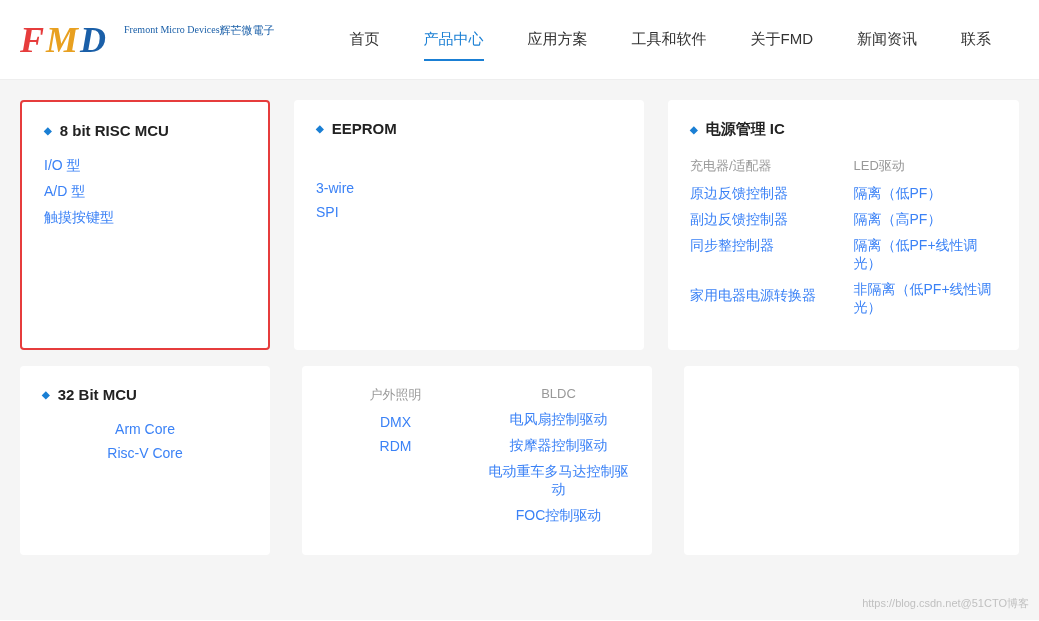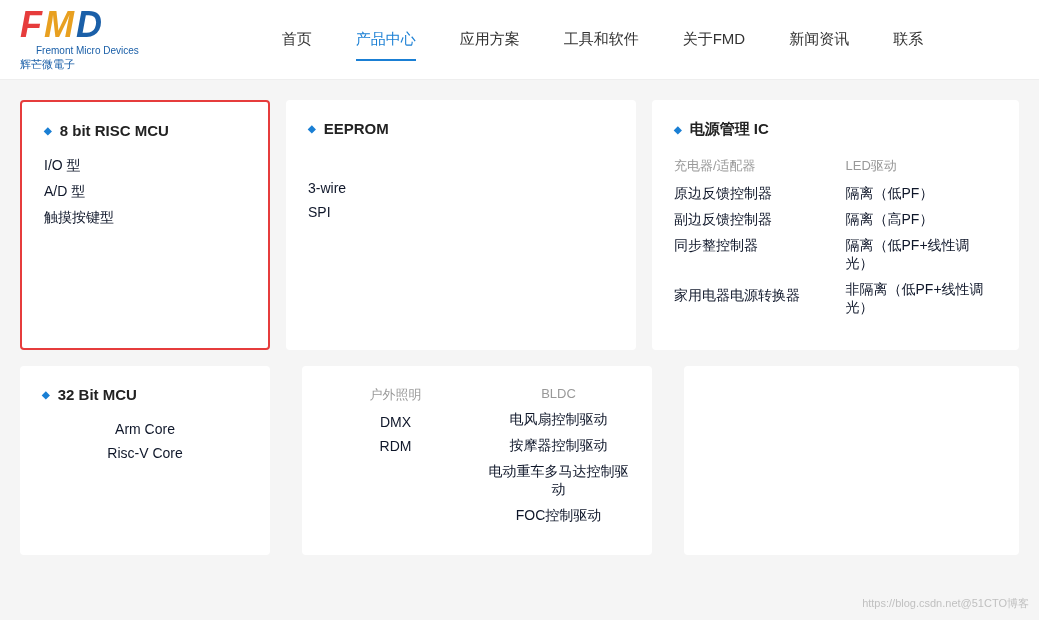--- a/index.html
+++ b/index.html
@@ -16,22 +16,23 @@
     
     .header {
       display: flex;
       align-items: center;
       padding: 10px 20px;
       border-bottom: 1px solid #eee;
       height: 80px;
     }
     .logo-area {
       display: flex;
-      flex-direction: column;
+      flex-direction: row;
       margin-right: 47px;
+      font-family: Liberation Serif, serif;
     }
     .logo-fmd {
       font-size: 36px;
       font-weight: 900;
       color: #1a5fa8;
       letter-spacing: 2px;
       font-style: italic;
       line-height: 1;
     }
     .logo-fmd span.f { color: #e63c3c; }
@@ -83,21 +84,21 @@
     .main {
       padding: 20px 20px;
       background: #f5f5f5;
       min-height: 540px;
     }
 
     
     .cards-grid {
       display: grid;
       grid-template-columns: 250px 350px 1fr;
-      gap: 16px;
+      gap: 24px;
       margin-bottom: 16px;
     }
     .card {
       background: #fff;
       border-radius: 4px;
       padding: 20px 22px 22px;
       min-height: 250px;
     }
     .card.highlighted {
       border: 2px solid #e63c3c;
@@ -113,21 +114,21 @@
       margin-bottom: 18px;
     }
     .card-title::before {
       content: '◆';
       color: #1a7fd4;
       font-size: 10px;
     }
 
     .card-link {
       display: block;
-      color: #0f172a;
+      color: #3b82f6;
       font-size: 14px;
       margin: 8px 0;
       cursor: pointer;
       text-decoration: none;
     }
 
     
     .card-cols {
       display: flex;
       gap: 20px;

